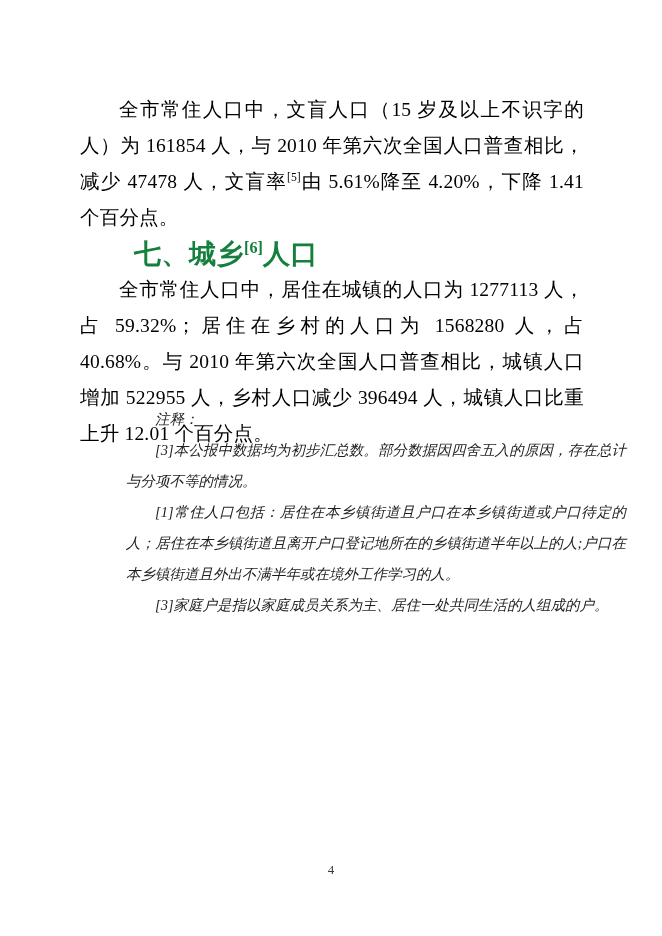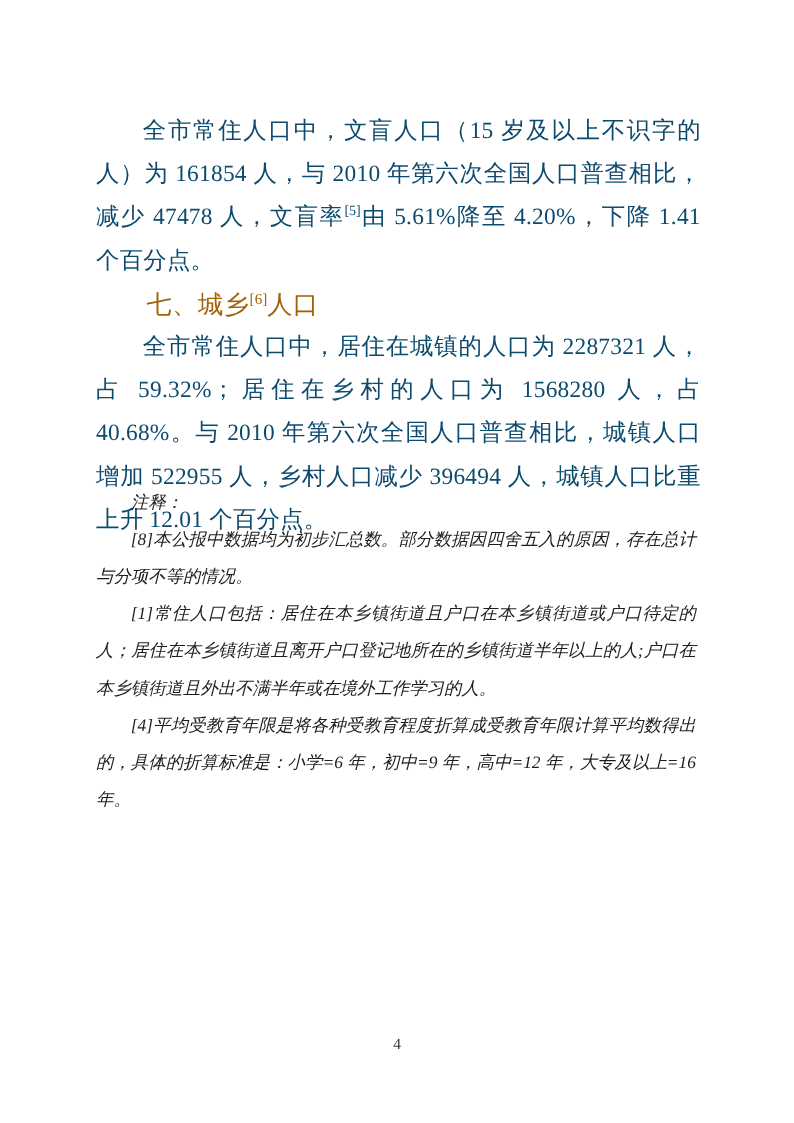--- a/index.html
+++ b/index.html
@@ -26,30 +26,30 @@
     width: 504px;
   }
   .para {
     font-size: 19.5px;
     line-height: 36px;
     text-align: justify;
     text-justify: inter-ideograph;
     text-indent: 2em;
     letter-spacing: 0.2px;
     margin: 0;
-    color: #0c4a6e;
+    color: #000000;
   }
   .heading {
-    font-size: 21px;
+    font-size: 27px;
     line-height: 36px;
-    font-weight: normal;
+    font-weight: bold;
     text-indent: 2em;
     margin: 0;
     letter-spacing: 0.5px;
-    color: #a16207;
+    color: #15803d;
   }
   sup.ref {
     font-size: 0.6em;
     vertical-align: super;
     line-height: 0;
     letter-spacing: 0;
   }
 
   
   .notes-block {
@@ -93,29 +93,29 @@
 <body>
 
 <div id="page">
 
   <div class="body-block" style="top:92px;">
 
     <p class="para"><span>全市常住人口中，文盲人口（15 岁及以上不识字的人）为 161854 人，与 2010 年第六次全国人口普查相比，减少 47478 人，文盲率</span><sup class="ref">[5]</sup><span>由 5.61%降至 4.20%，下降 1.41 个百分点。</span></p>
 
     <h2 class="heading"><span>七、城乡</span><sup class="ref">[6]</sup><span>人口</span></h2>
 
-    <p class="para">全市常住人口中，居住在城镇的人口为 2287321 人，占 59.32%；居住在乡村的人口为 1568280 人，占 40.68%。与 2010 年第六次全国人口普查相比，城镇人口增加 522955 人，乡村人口减少 396494 人，城镇人口比重上升 12.01 个百分点。</p>
+    <p class="para">全市常住人口中，居住在城镇的人口为 1277113 人，占 59.32%；居住在乡村的人口为 1568280 人，占 40.68%。与 2010 年第六次全国人口普查相比，城镇人口增加 522955 人，乡村人口减少 396494 人，城镇人口比重上升 12.01 个百分点。</p>
 
   </div>
 
-  <div class="notes-block" style="top:404px;">
+  <div class="notes-block" style="top:404px;margin-left:46px;">
 
     <p class="notes-title">注释：</p>
 
-    <p class="note">[8]本公报中数据均为初步汇总数。部分数据因四舍五入的原因，存在总计与分项不等的情况。</p>
+    <p class="note">[3]本公报中数据均为初步汇总数。部分数据因四舍五入的原因，存在总计与分项不等的情况。</p>
     <p class="note">[1]常住人口包括：居住在本乡镇街道且户口在本乡镇街道或户口待定的人；居住在本乡镇街道且离开户口登记地所在的乡镇街道半年以上的人;户口在本乡镇街道且外出不满半年或在境外工作学习的人。</p>
-    <p class="note">[4]平均受教育年限是将各种受教育程度折算成受教育年限计算平均数得出的，具体的折算标准是：小学=6 年，初中=9 年，高中=12 年，大专及以上=16 年。</p>
+    <p class="note">[3]家庭户是指以家庭成员关系为主、居住一处共同生活的人组成的户。</p>
 
   </div>
 
   <div class="page-number">4</div>
 
 </div>
 
 </body></html>

